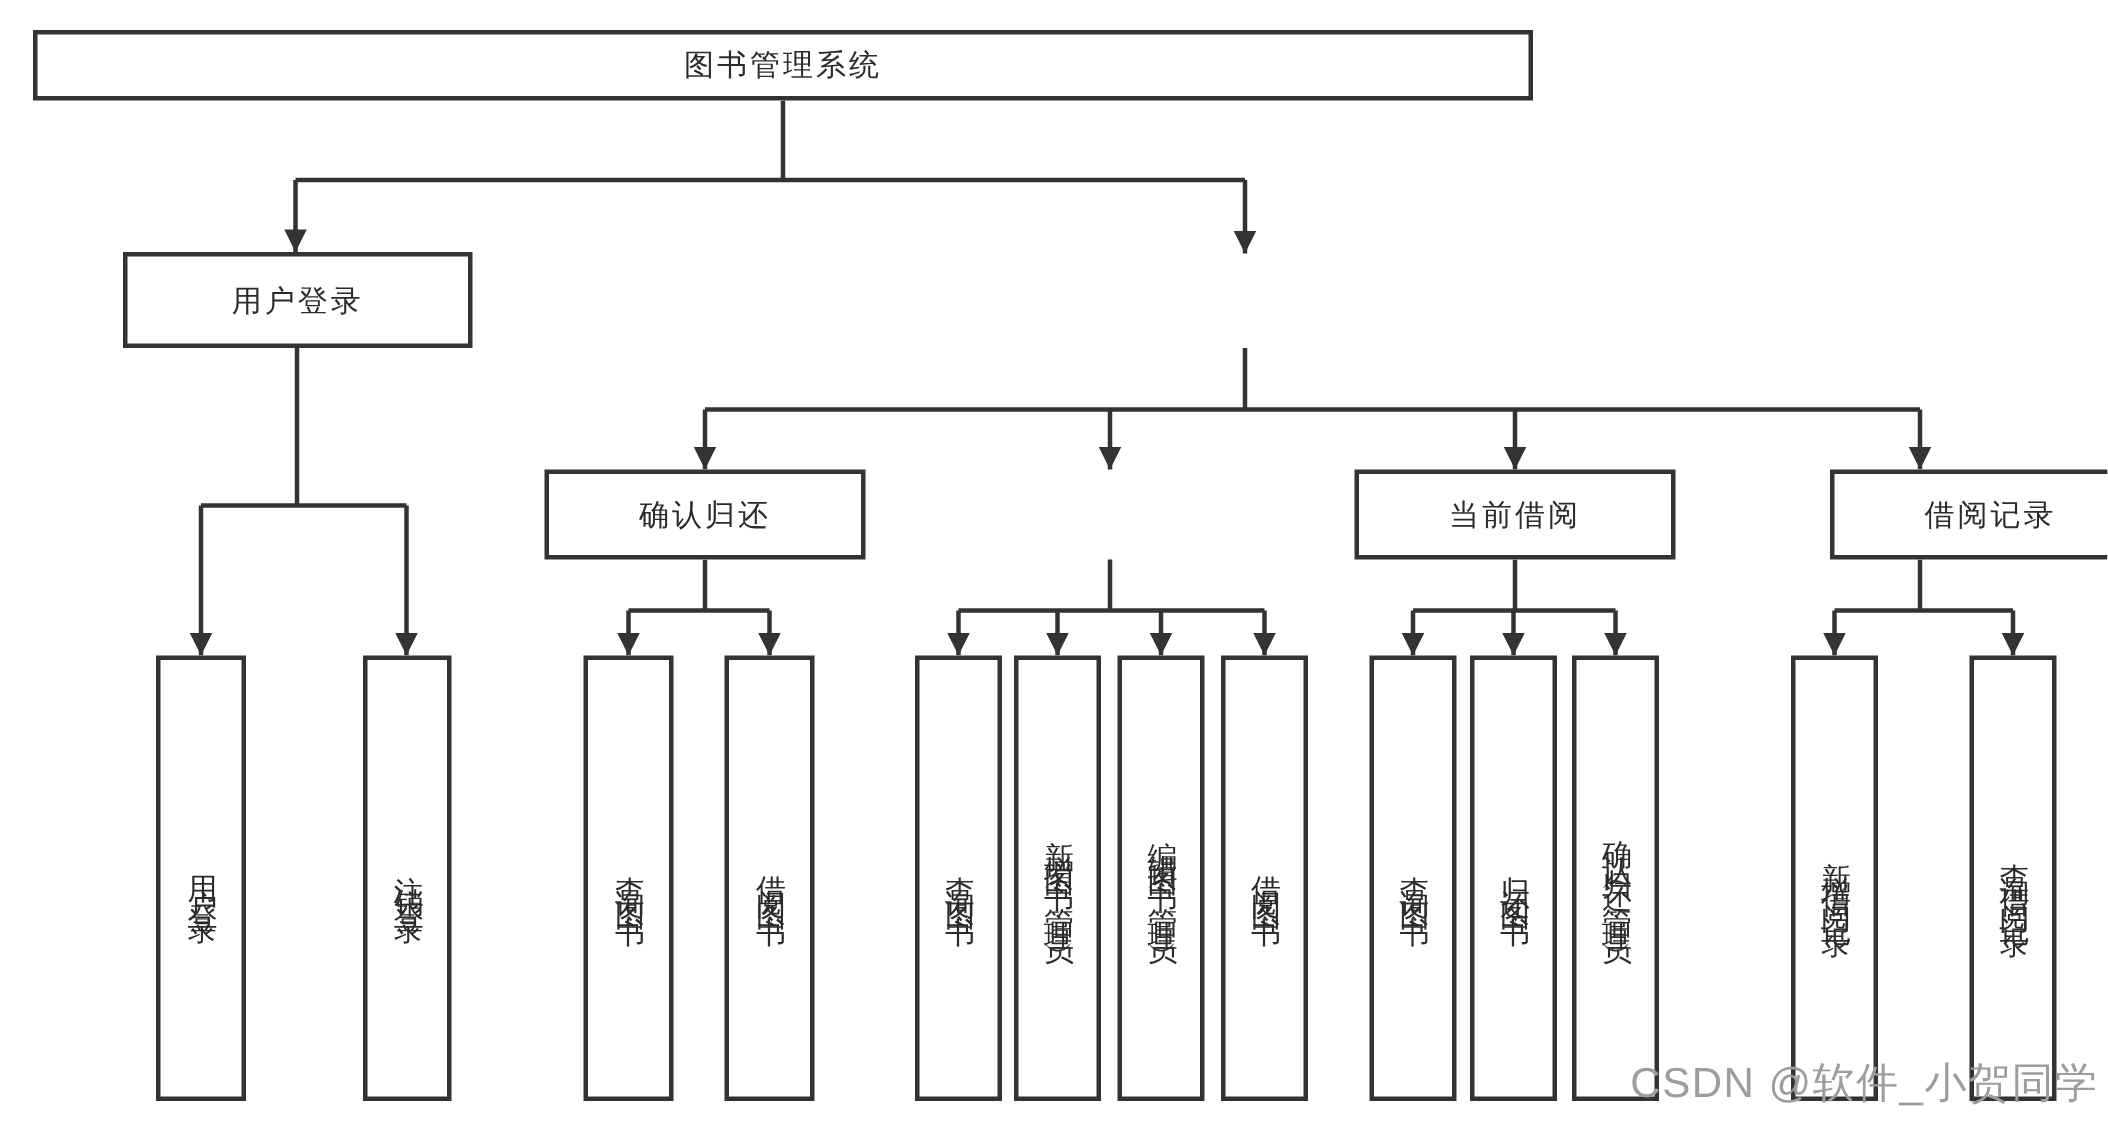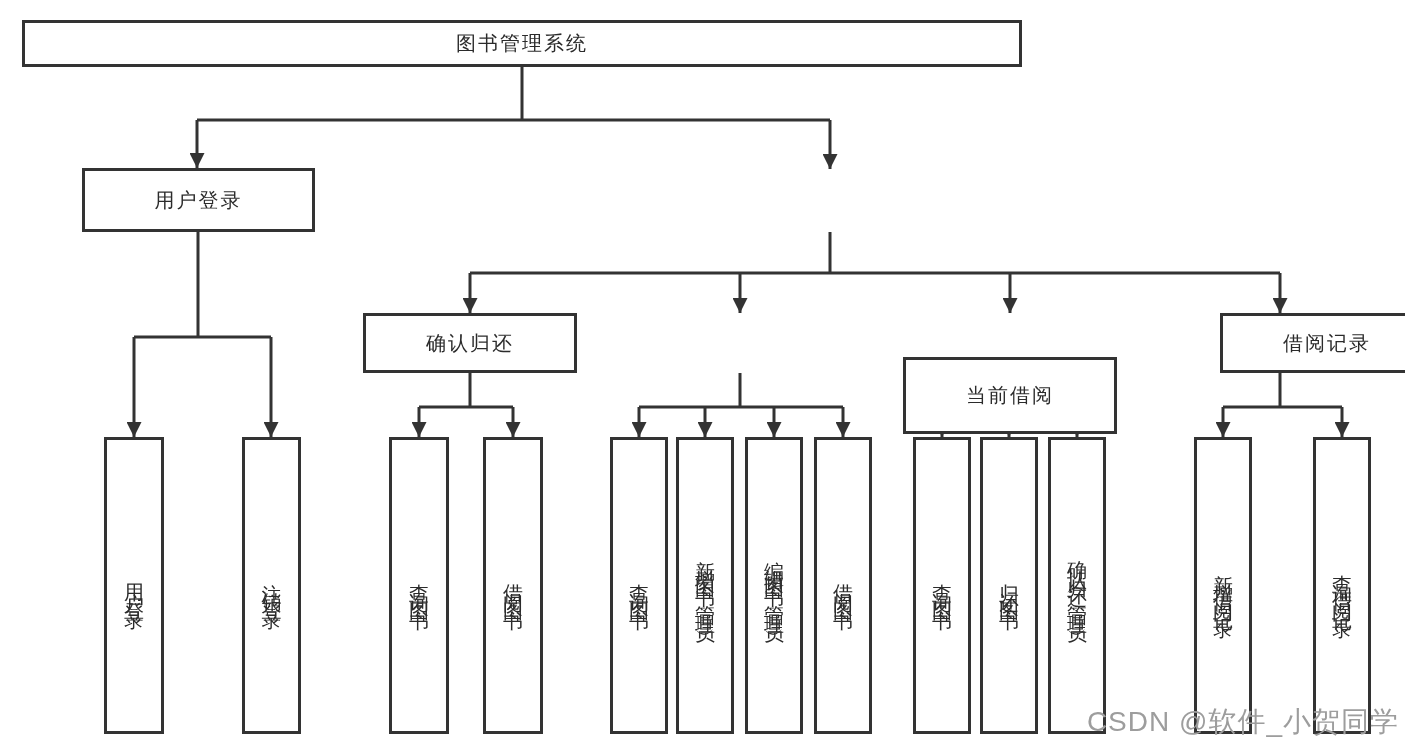--- a/index.html
+++ b/index.html
@@ -129,21 +129,21 @@
       <path class="line" d="M1223,407 V437" marker-end="url(#arr)"></path>
       <path class="line" d="M1342,407 V437" marker-end="url(#arr)"></path>
     </g>
   </svg>
 
   <div class="node" style="left:22px; top:20px; width:1000px; height:47px;">图书管理系统</div>
 
   <div class="node" style="left:82px; top:168px; width:233px; height:64px;">用户登录</div>
 
   <div class="node" style="left:363px; top:313px; width:214px; height:60px;">确认归还</div>
-  <div class="node" style="left:903px; top:313px; width:214px; height:77px;margin-top:44px;">当前借阅</div>
+  <div class="node" style="left:903px; top:313px; width:214px; height:60px;">当前借阅</div>
   <div class="node" style="left:1173px; top:313px; width:214px; height:60px;margin-left:47px;">借阅记录</div>
 
   <div class="leaf" style="left:104px; top:437px; width:60px; height:297px;">
     <span class="vtext">用户登录</span>
   </div>
   <div class="leaf" style="left:242px; top:437px; width:59px; height:297px;">
     <span class="vtext">注销登录</span>
   </div>
 
   <div class="leaf" style="left:389px; top:437px; width:60px; height:297px;">

